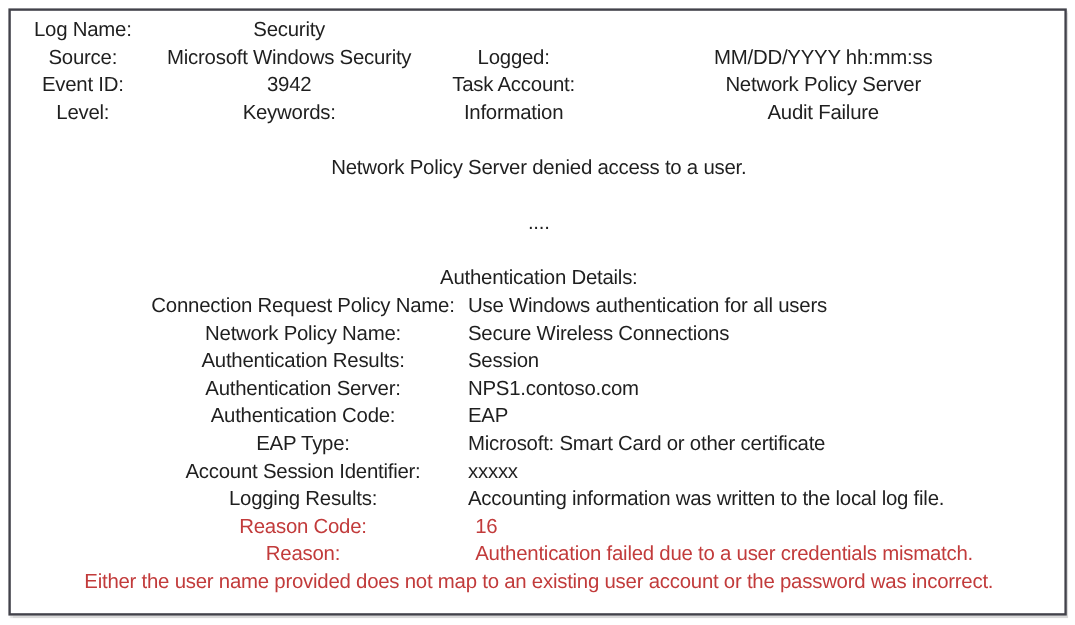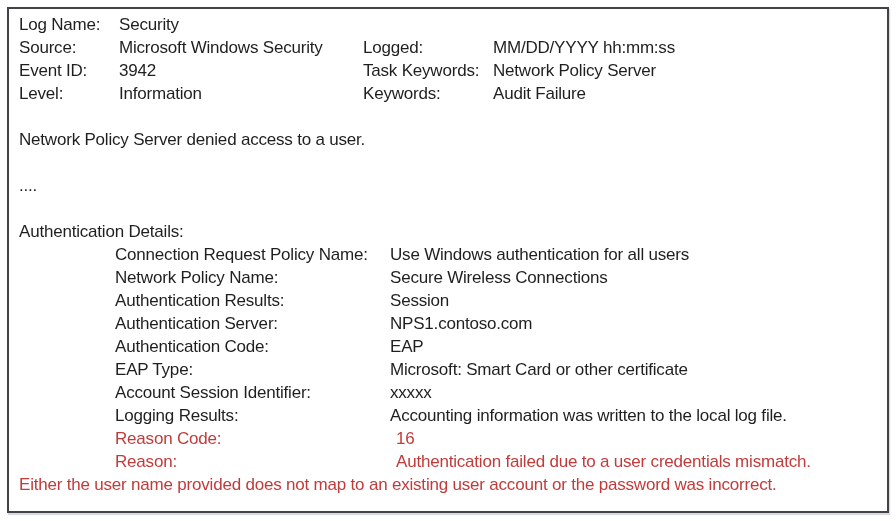--- a/index.html
+++ b/index.html
@@ -42,46 +42,46 @@
     margin-left:96px;
     width:275px;
     flex:0 0 275px;
     white-space:nowrap;
   }
   .details .dvalue{
     white-space:nowrap;
   }
   .red{color:var(--highlight);}
   .red .dvalue{padding-left:6px;}
-  p, .drow, .header-grid span{cursor:default;}
+  p, .drow, .header-grid span{cursor:default;text-align:center;}
 </style>
 </head>
 <body>
 
 <div class="frame">
 
   <div class="header-grid">
     <span>Log Name:</span>
     <span>Security</span>
     <span></span>
     <span></span>
 
     <span>Source:</span>
     <span>Microsoft Windows Security</span>
     <span>Logged:</span>
     <span>MM/DD/YYYY hh:mm:ss</span>
 
     <span>Event ID:</span>
     <span>3942</span>
-    <span>Task Keywords:</span>
+    <span>Task Account:</span>
     <span>Network Policy Server</span>
 
     <span>Level:</span>
+    <span>Keywords:</span>
     <span>Information</span>
-    <span>Keywords:</span>
     <span>Audit Failure</span>
   </div>
 
   <div class="blank"></div>
 
   <p>Network Policy Server denied access to a user.</p>
 
   <div class="blank"></div>
 
   <p>....</p>

